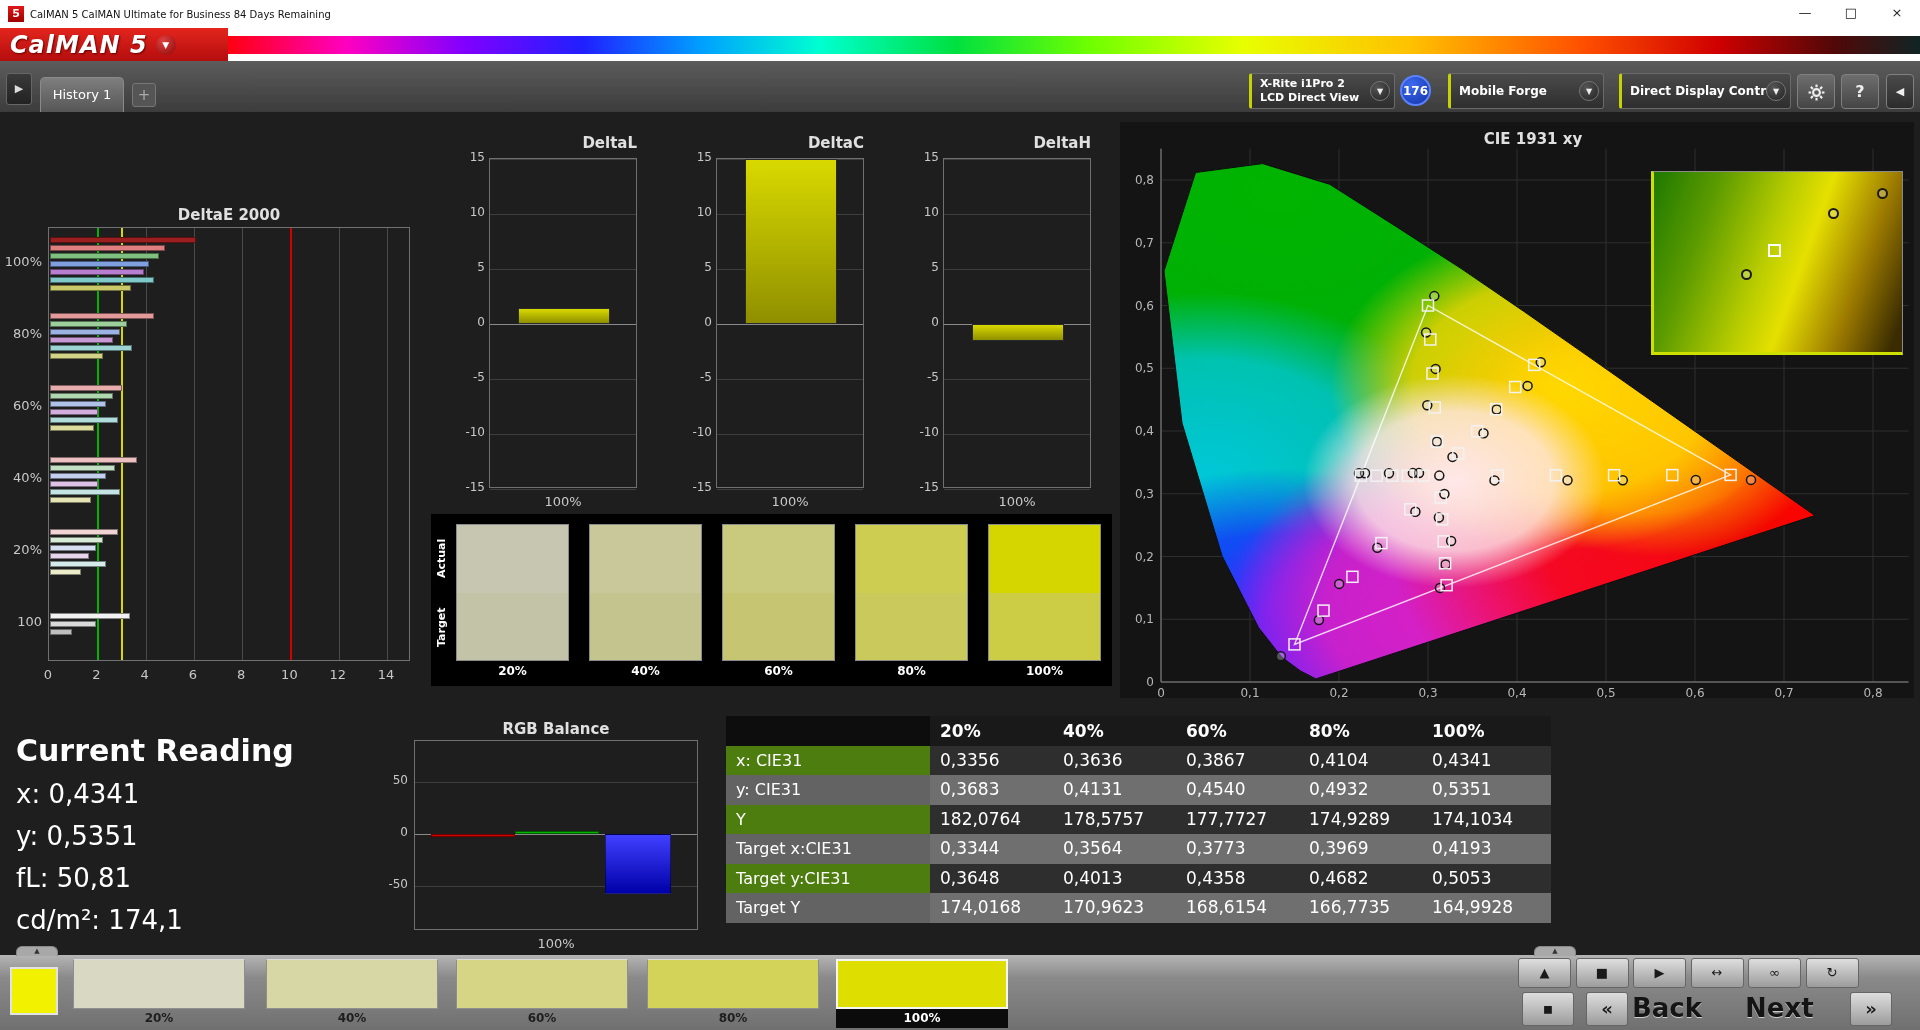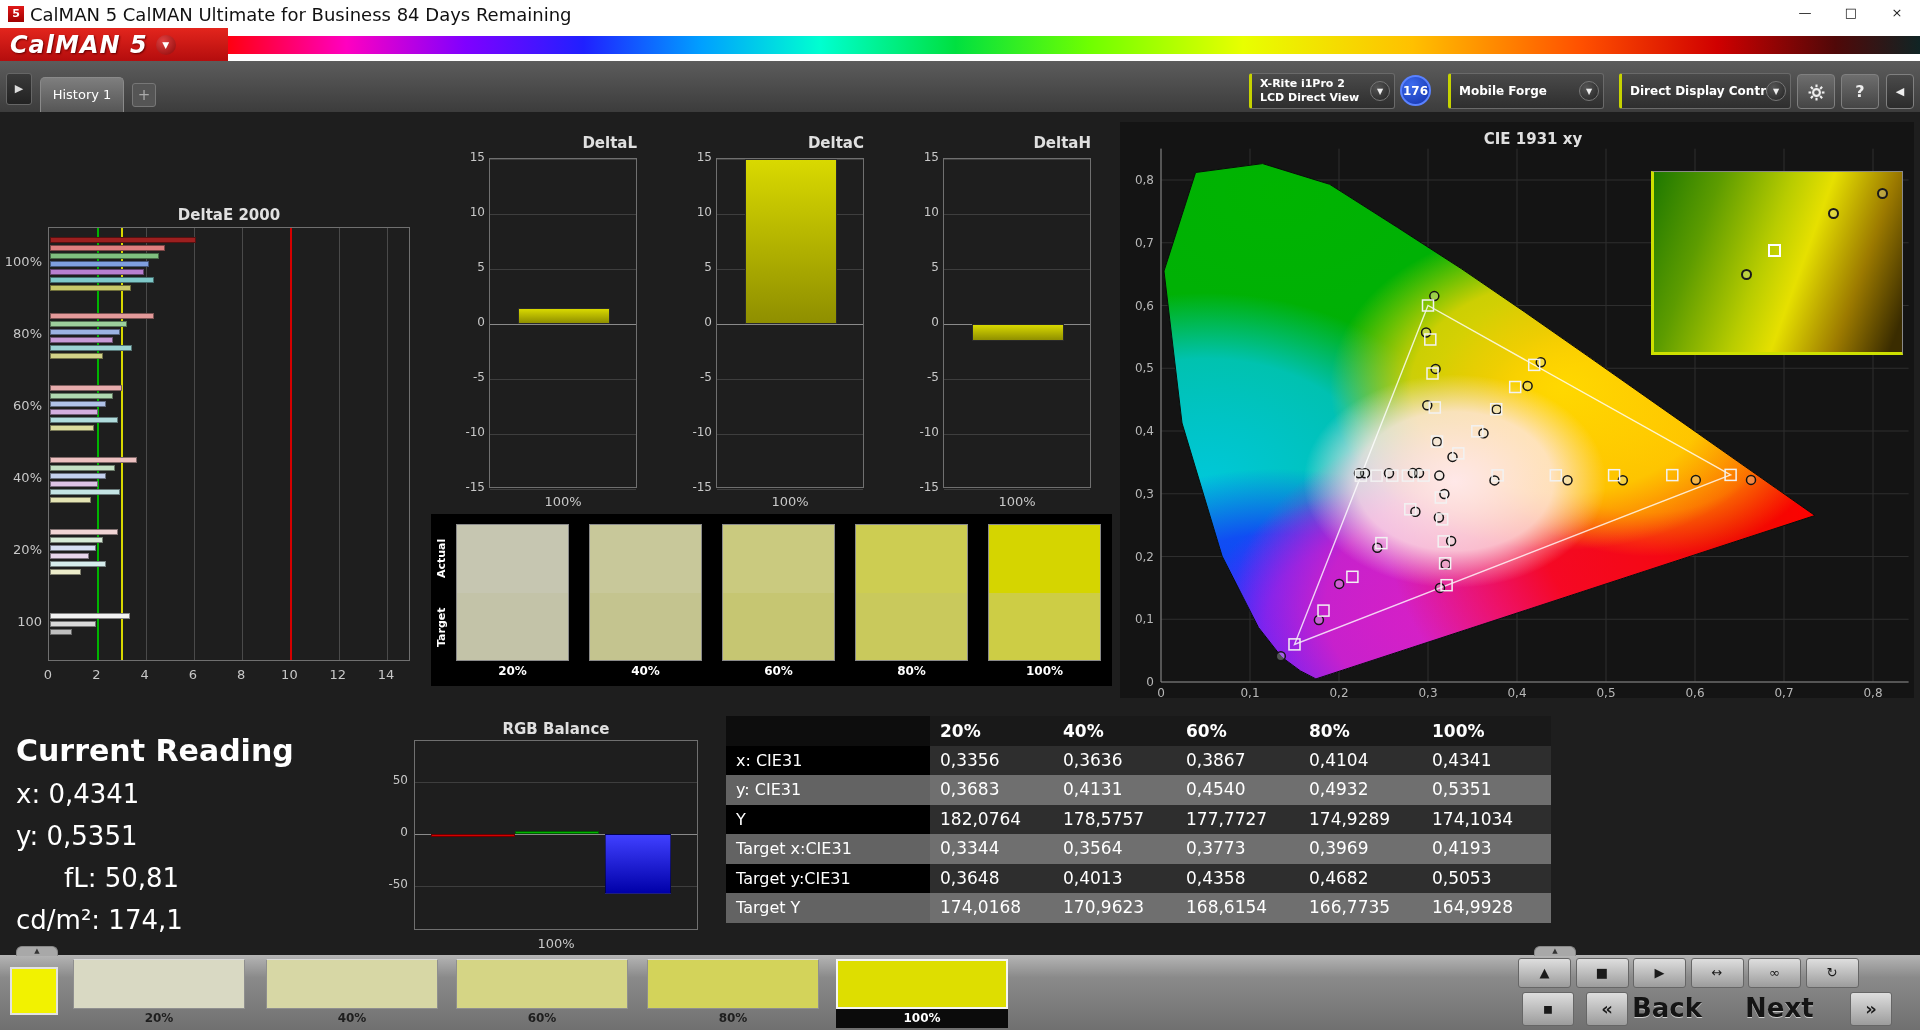--- a/index.html
+++ b/index.html
@@ -3,21 +3,21 @@
 <meta charset="utf-8">
 <style>
   * { margin:0; padding:0; box-sizing:border-box; }
   html,body { background:#000; }
   body { font-family:"DejaVu Sans","Liberation Sans",sans-serif; }
   .app { position:relative; width:1920px; height:1030px; background:#1e1e1e; overflow:hidden; }
 
   
   .titlebar { position:absolute; left:0; top:0; width:100%; height:28px; background:#ffffff; display:flex; align-items:center; }
   .app-icon { width:16px; height:16px; margin:0 6px 0 8px; background:linear-gradient(180deg,#e01818,#a00000); color:#fff; font-size:11px; font-weight:bold; text-align:center; line-height:16px; }
-  .title-text { font-size:18px; color:#111; }
+  .title-text { font-size:10px; color:#111; }
   .win-controls { position:absolute; right:0; top:0; height:28px; display:flex; }
   .win-btn { width:46px; height:28px; text-align:center; line-height:26px; font-size:13px; color:#222; cursor:default; }
 
   
   .logo-strip { position:absolute; left:0; top:28px; width:100%; height:33px; background:#ffffff; }
   .logo-block { position:absolute; left:0; top:0; width:228px; height:33px; background:linear-gradient(180deg,#e3251d,#b40d0d); display:flex; align-items:center; padding-left:10px; }
   .logo-text { color:#fff; font-size:24px; font-weight:bold; font-style:italic; letter-spacing:1px; text-shadow:1px 1px 2px #600; }
   .logo-caret { display:inline-block; width:20px; height:20px; margin-left:8px; background:radial-gradient(circle at 35% 30%,#e04040,#8c0808); border-radius:50%; color:#fff; font-size:9px; text-align:center; line-height:20px; }
   .rainbow { position:absolute; left:228px; right:0; top:8px; height:18px;
     background:linear-gradient(90deg,#ff0010 0%,#ff00c0 7%,#8000ff 14%,#2020ff 21%,#00a0ff 28%,#00ffd0 35%,#00e040 43%,#70ff00 51%,#e8ff00 60%,#ffc000 70%,#ff5000 80%,#d00000 88%,#500808 95%,#102424 100%); }
@@ -91,21 +91,21 @@
   #rgb-xlabel { position:absolute; left:414px; top:936px; width:284px; text-align:center; color:#c8c8c8; font-size:13px; }
 
   
   #data-table { position:absolute; left:726px; top:716px; display:grid; grid-template-columns:204px 123px 123px 123px 123px 129px; grid-auto-rows:29.5px; }
   #data-table .th { background:#191919; color:#fff; font-size:17px; font-weight:bold; line-height:31px; height:31px; padding-left:10px; }
   #data-table .th.corner { background:#0d0d0d; }
   #data-table .tl { color:#fff; font-size:16px; line-height:29.5px; padding-left:10px; white-space:nowrap; }
   #data-table .td { color:#fff; font-size:17px; line-height:29.5px; padding-left:10px; }
   #data-table .dark  { background:#2e2e2e; }
   #data-table .light { background:#6f6f6f; }
-  #data-table .tl.dark { background:#000000; }
+  #data-table .tl.dark { background:#4d7c0f; }
   #data-table .tl.light { background:#636363; }
 
   
   .bottombar { position:absolute; left:0; top:955px; width:100%; height:75px; background:linear-gradient(180deg,#b5b5b5,#8a8a8a 30%,#707070); }
   .handle { position:absolute; top:-9px; width:42px; height:10px; background:#a8a8a8; border:1px solid #888; border-bottom:none; border-radius:6px 6px 0 0; color:#333; font-size:7px; text-align:center; line-height:9px; }
   .preview-swatch { position:absolute; left:10px; top:12px; width:48px; height:48px; background:#f2f200; border:2px solid #e2e2e2; }
   .patch { position:absolute; top:4px; width:172px; height:70px; }
   .patch .pc { position:absolute; left:0; top:0; width:100%; height:50px; border:1px solid #8f8f8f; border-top-color:#dcdcdc; }
   .patch .pl { position:absolute; left:0; top:50px; width:100%; height:19px; text-align:center; font-size:12px; font-weight:bold; color:#1e1e1e; line-height:19px; }
   .patch.selected .pc { border:2px solid #f5f5f5; }
@@ -509,21 +509,21 @@
         <div class="inset-pt-sq" style="left:46%;top:40%"></div>
         <div class="inset-pt-ci" style="left:35%;top:54%"></div>
         <div class="inset-pt-ci" style="left:70%;top:20%"></div>
         <div class="inset-pt-ci" style="left:90%;top:9%"></div>
       </div>
   </div>
 
   <div class="cr-title">Current Reading</div>
   <div class="cr-line" style="top:779px;">x: 0,4341</div>
   <div class="cr-line" style="top:821px;">y: 0,5351</div>
-  <div class="cr-line" style="top:863px;margin-left:48px;">fL: 50,81</div>
+  <div class="cr-line" style="top:863px;">fL: 50,81</div>
   <div class="cr-line" style="top:905px;">cd/m²: 174,1</div>
 
   <div class="chart-title" id="rgb-title">RGB Balance</div>
   <div id="rgb-ylabels">
       <span style="top:773px">50</span>
       <span style="top:825px">0</span>
       <span style="top:877px">-50</span>
     </div>
   <div id="rgb-plot">
       <div class="hgrid" style="top:41px"></div>

